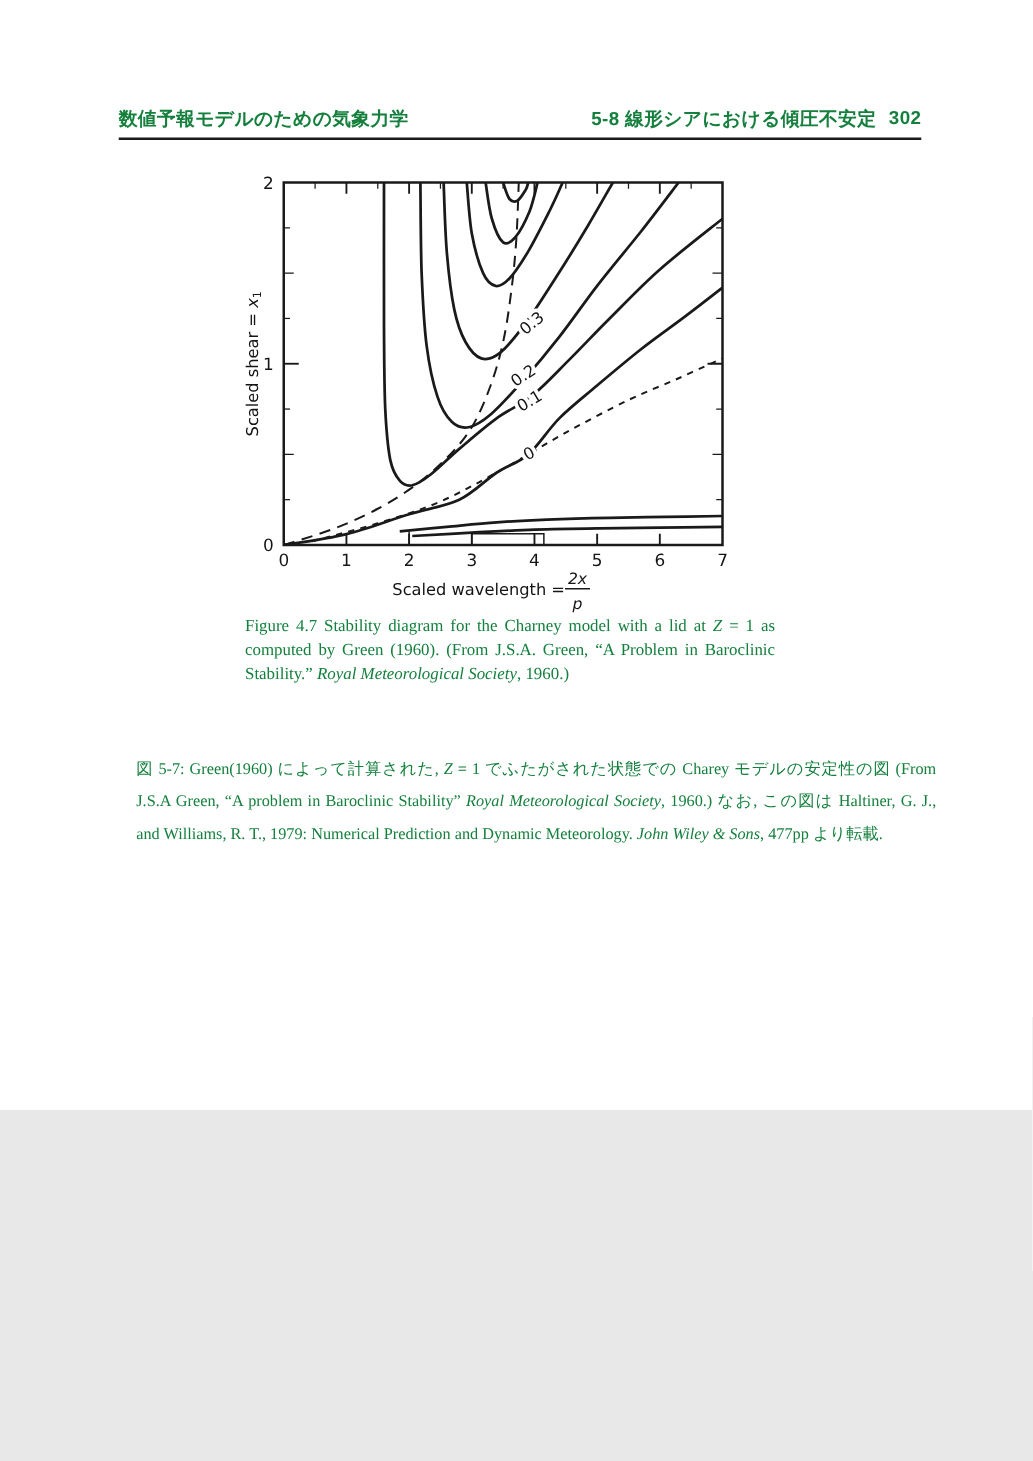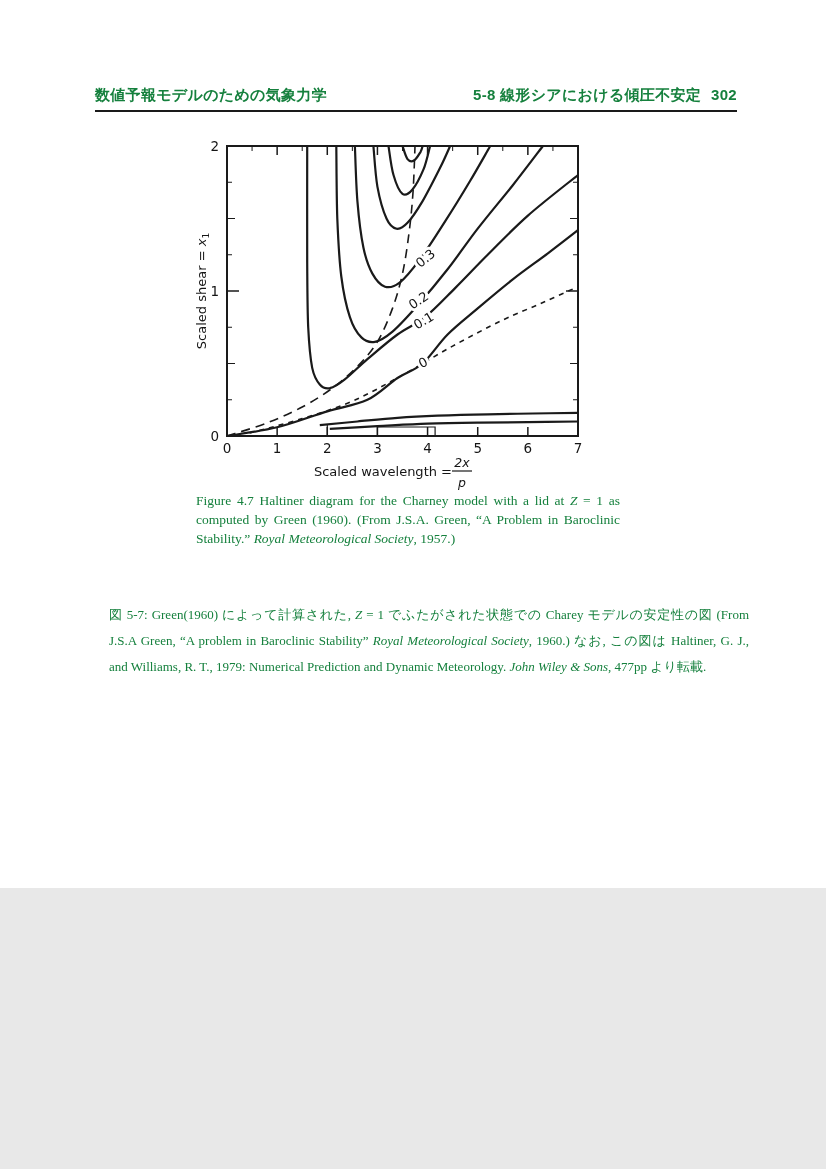--- a/index.html
+++ b/index.html
@@ -132,21 +132,21 @@
           <text x="267" y="338" text-anchor="end" font-size="13">Scaled wavelength = </text>
           <text x="277" y="329" text-anchor="middle" font-size="12.5" font-style="italic">2x</text>
           <line x1="267" y1="333" x2="287" y2="333" stroke="#1a1a1a" stroke-width="1.2"></line>
           <text x="277" y="349" text-anchor="middle" font-size="12.5" font-style="italic">p</text>
         </g>
         <text transform="translate(21,153) rotate(-90)" text-anchor="middle" font-size="13"><tspan>Scaled shear = </tspan><tspan font-style="italic">x</tspan><tspan dy="3" font-size="9">1</tspan></text>
       </svg>
   </div>
 
   <div class="caption-en">
-    <span class="b">Figure 4.7</span><span> Haltiner diagram for the Charney model with a lid at </span><span class="it">Z</span><span> = 1 as computed by Green (1960). (From J.S.A. Green, “A Problem in Baroclinic Stability.” </span><span class="it">Royal Meteorological Society</span><span>, 1957.)</span>
+    <span class="b">Figure 4.7</span><span> Stability diagram for the Charney model with a lid at </span><span class="it">Z</span><span> = 1 as computed by Green (1960). (From J.S.A. Green, “A Problem in Baroclinic Stability.” </span><span class="it">Royal Meteorological Society</span><span>, 1960.)</span>
   </div>
 
   <div class="caption-jp">
     <span>図 5-7: Green(1960) によって計算された, </span><span class="it">Z</span><span> = 1 でふたがされた状態での Charey モデルの安定性の図 (From J.S.A Green, “A problem in Baroclinic Stability” </span><span class="it">Royal Meteorological Society</span><span>, 1960.) なお, この図は Haltiner, G. J., and Williams, R. T., 1979: Numerical Prediction and Dynamic Meteorology. </span><span class="it">John Wiley &amp; Sons</span><span>, 477pp より転載.</span>
   </div>
 
 
   <div class="footer-rule"></div>
   <div class="footer-text">2003 年 1 月 31 日 (森川 靖大)</div>
 

